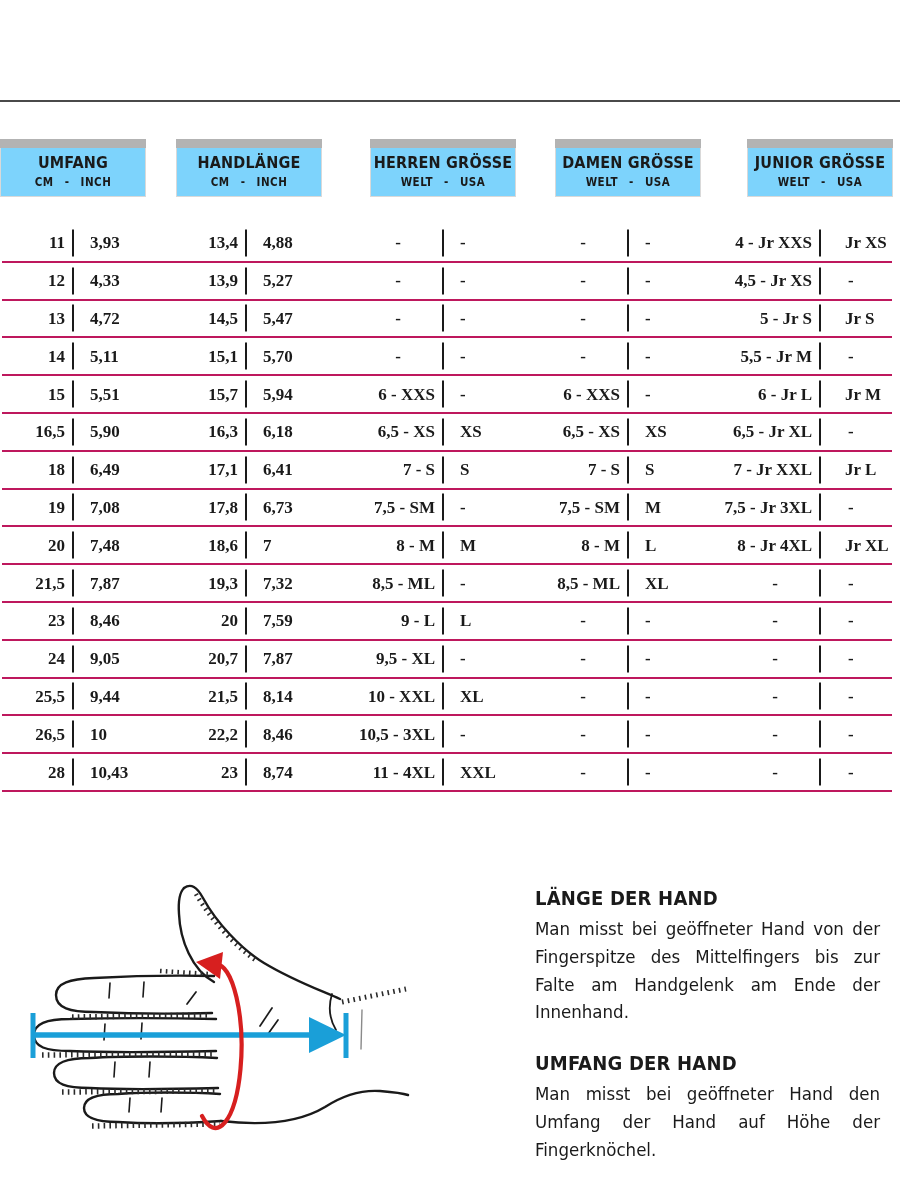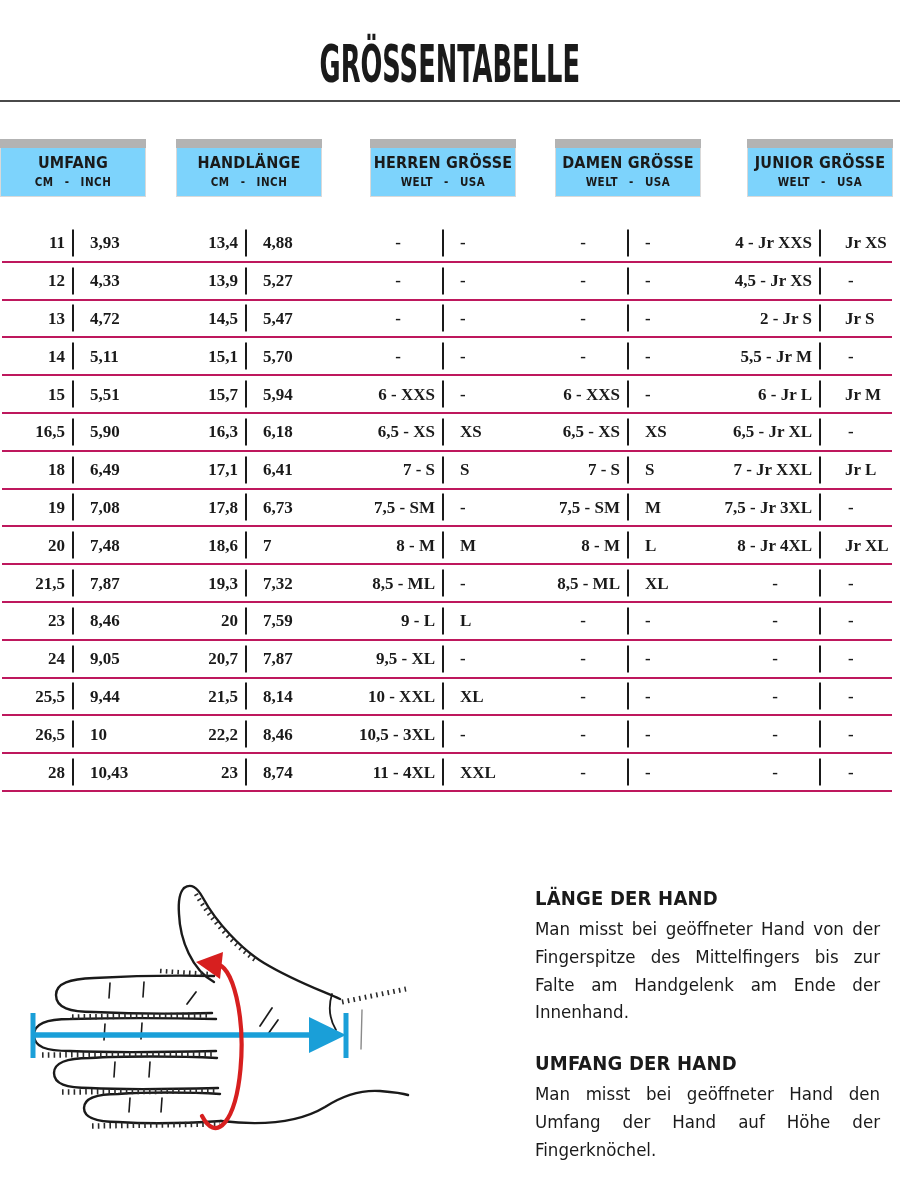--- a/index.html
+++ b/index.html
@@ -49,23 +49,20 @@
   .info{position:absolute;left:535px;top:886px;width:345px;}
   .intro{font-size:18.5px;line-height:1.52;white-space:pre-line;margin:0 0 27px 0;}
   .info h2{font-size:20px;font-weight:700;margin:0 0 5px 0;letter-spacing:0.2px;}
   .body-just{font-size:18.5px;line-height:1.5;text-align:justify;margin:0 0 25px 0;}
 </style>
 </head>
 <body>
 
 <div class="page">
 
-  <div class="title-wrap">
-    <span class="title">GRÖSSENTABELLE</span>
-  </div>
   <div class="title-rule"></div>
 
   <div>
     <div class="hgroup hg0">
       <div class="hbar"></div>
       <div class="hbox">
         <div class="htitle">UMFANG</div>
         <div class="hsub">CM - INCH</div>
       </div>
     </div>
@@ -128,21 +125,21 @@
 
     <div class="trow">
       <div class="cell r dv">13</div>
       <div class="cell l">4,72</div>
       <div class="cell r dv">14,5</div>
       <div class="cell l">5,47</div>
       <div class="cell r wl dv dash">-</div>
       <div class="cell l dash">-</div>
       <div class="cell r wl dv dash">-</div>
       <div class="cell l dash">-</div>
-      <div class="cell r wl dv">2 - Jr S</div>
+      <div class="cell r wl dv">5 - Jr S</div>
       <div class="cell l ju">Jr S</div>
     </div>
 
     <div class="trow">
       <div class="cell r dv">14</div>
       <div class="cell l">5,11</div>
       <div class="cell r dv">15,1</div>
       <div class="cell l">5,70</div>
       <div class="cell r wl dv dash">-</div>
       <div class="cell l dash">-</div>

